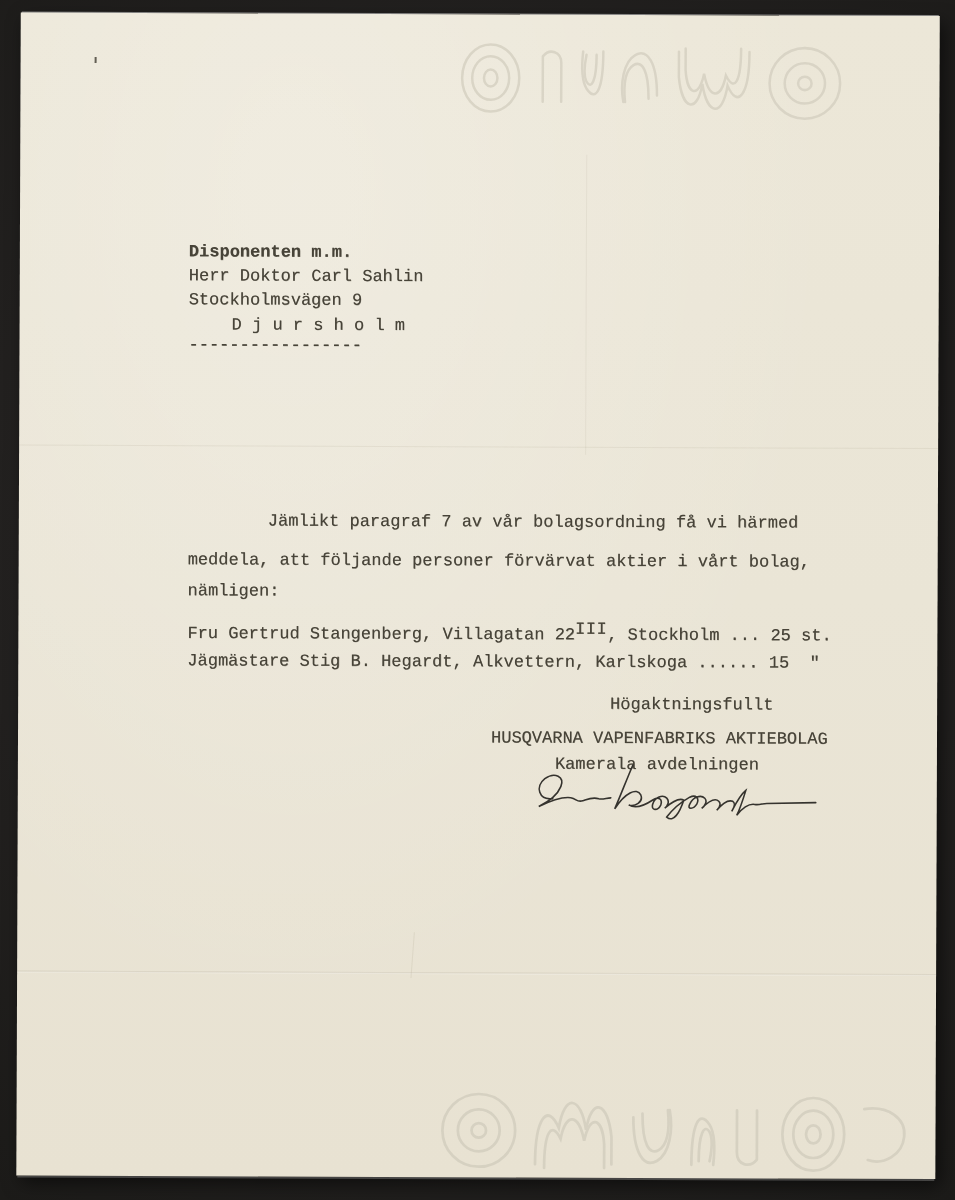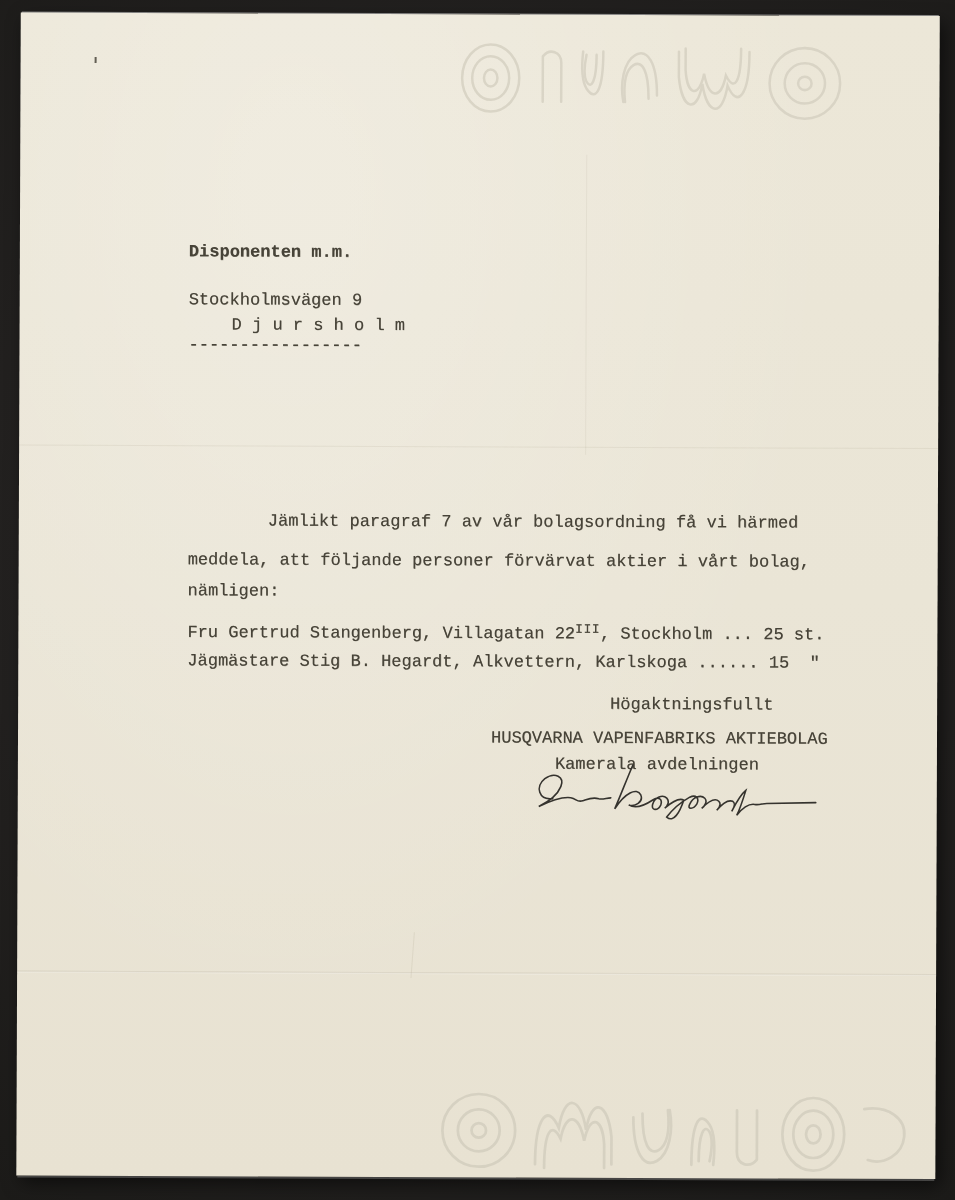--- a/index.html
+++ b/index.html
@@ -20,21 +20,21 @@
       0 -2px 0 -1px rgba(255,255,255,0.45),
       0 3px 0 -1px rgba(255,255,255,0.22),
       5px 7px 18px rgba(0,0,0,0.55);
     overflow:hidden;
   }
   .tline{
     position:absolute;white-space:pre;
     font-size:17px;line-height:20px;color:#474338;
     text-shadow:0.3px 0.3px 0.3px rgba(70,65,55,0.55);
   }
-  .tline sup{font-size:13px;position:relative;top:1px;vertical-align:super;letter-spacing:0.5px;}
+  .tline sup{font-size:17px;position:relative;top:1px;vertical-align:super;letter-spacing:0.5px;}
   .crease{position:absolute;pointer-events:none;}
   .speck{position:absolute;background:#4a463c;opacity:0.85;}
   .wm{position:absolute;pointer-events:none;}
   svg{display:block;}
 </style>
 </head>
 <body>
 
 <div class="paper">
 
@@ -76,20 +76,21 @@
   </div>
 
   <div class="crease" style="left:0;top:432px;width:100%;height:1px;background:rgba(150,140,115,0.12);"></div>
   <div class="crease" style="left:0;top:958px;width:100%;height:2px;background:linear-gradient(180deg,rgba(140,130,108,0.20),rgba(255,255,255,0.35));"></div>
   <div class="crease" style="left:566px;top:140px;width:1px;height:300px;background:rgba(150,140,115,0.10);"></div>
   <div class="crease" style="left:395px;top:918px;width:1px;height:46px;background:rgba(150,140,115,0.14);transform:rotate(4deg);"></div>
   <div class="speck" style="left:74px;top:44px;width:2px;height:6px;"></div>
 
 
   <div class="tline" style="left:169px;top:229px;font-weight:bold;">Disponenten m.m.</div>
+  <div class="tline" style="left:169px;top:253px;">Herr Doktor Carl Sahlin</div>
   <div class="tline" style="left:169px;top:277px;">Stockholmsvägen 9</div>
   <div class="tline" style="left:169px;top:302px;padding-left:43px;">D j u r s h o l m</div>
   <div class="tline" style="left:169px;top:322px;">-----------------</div>
 
   <div class="tline" style="left:249px;top:498px;">Jämlikt paragraf 7 av vår bolagsordning få vi härmed</div>
   <div class="tline" style="left:169px;top:537px;">meddela, att följande personer förvärvat aktier i vårt bolag,</div>
   <div class="tline" style="left:169px;top:568px;">nämligen:</div>
 
   <div class="tline" style="left:169px;top:604px;"><span>Fru Gertrud Stangenberg, Villagatan 22</span><sup>III</sup><span>, Stockholm ... 25 st.</span></div>
 

